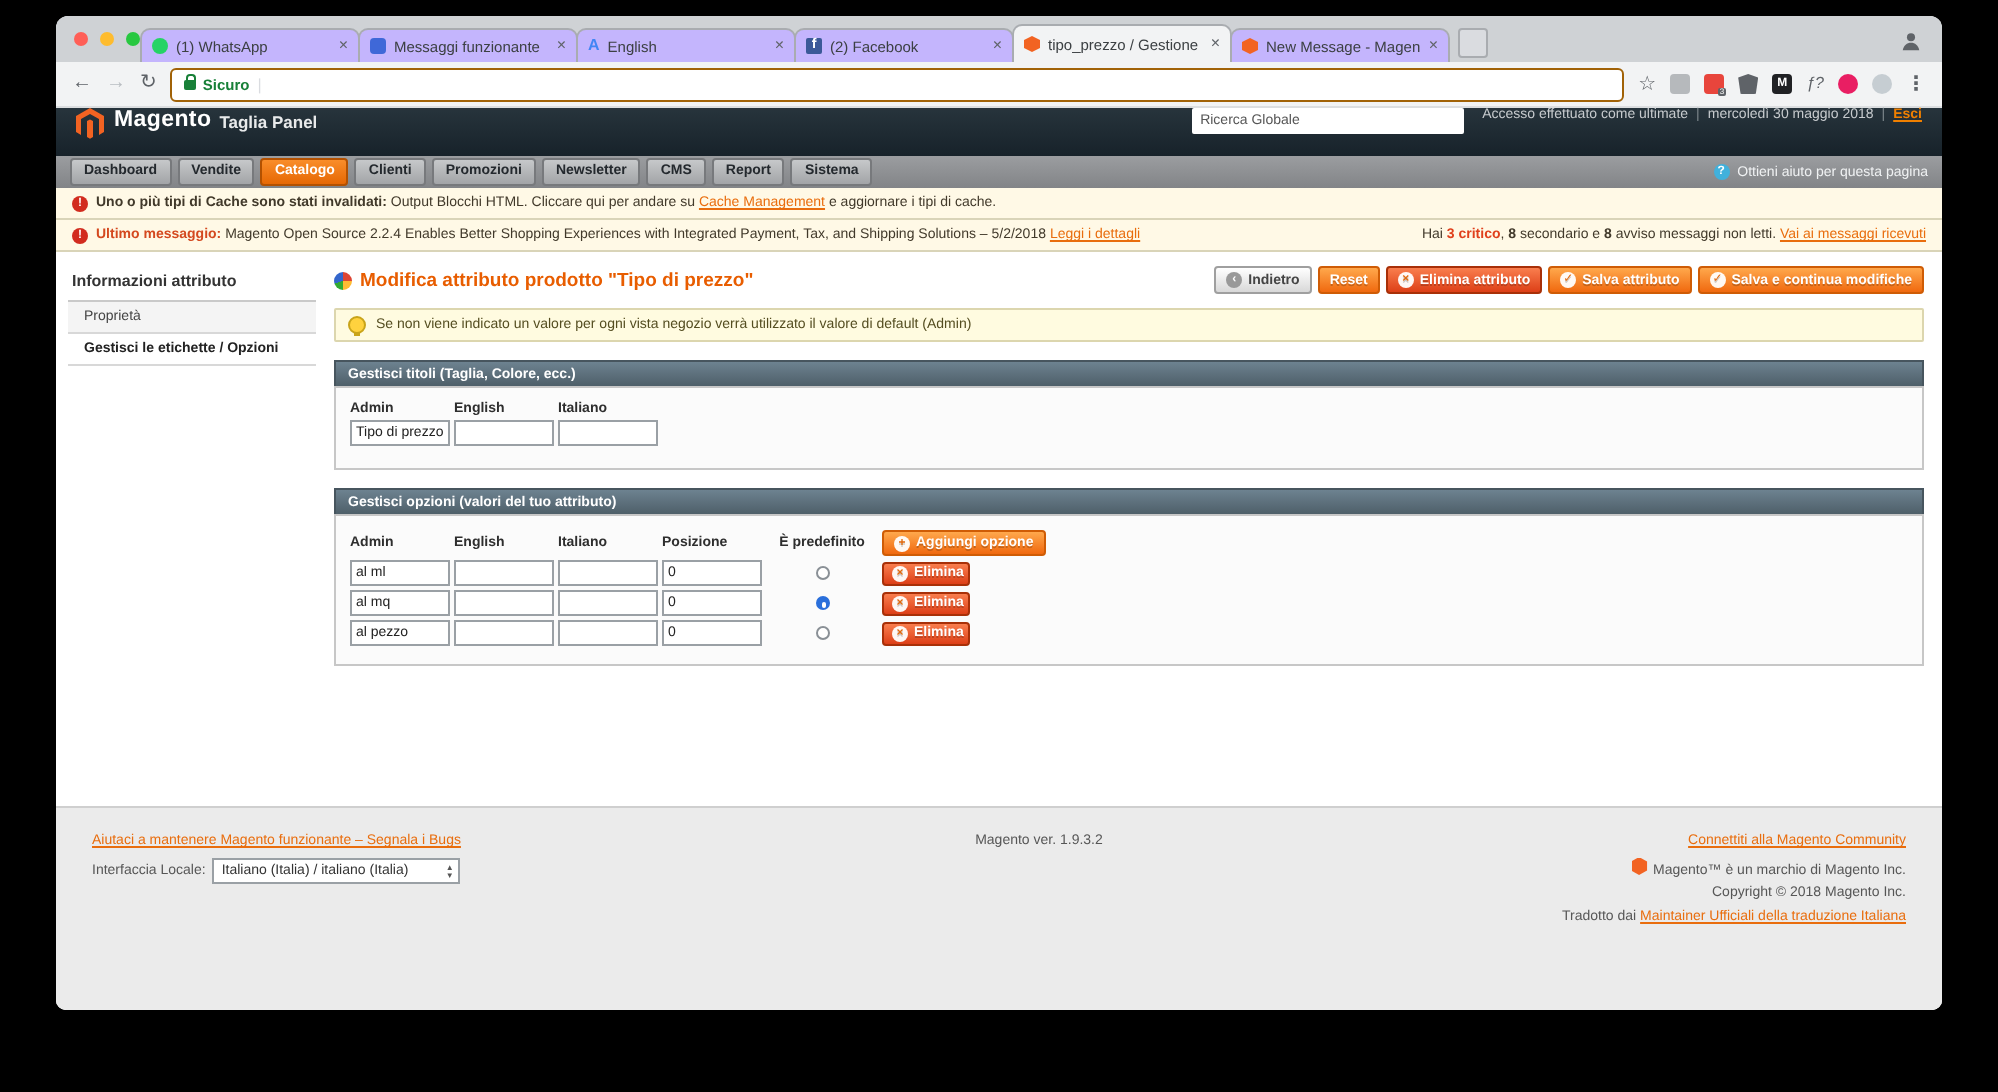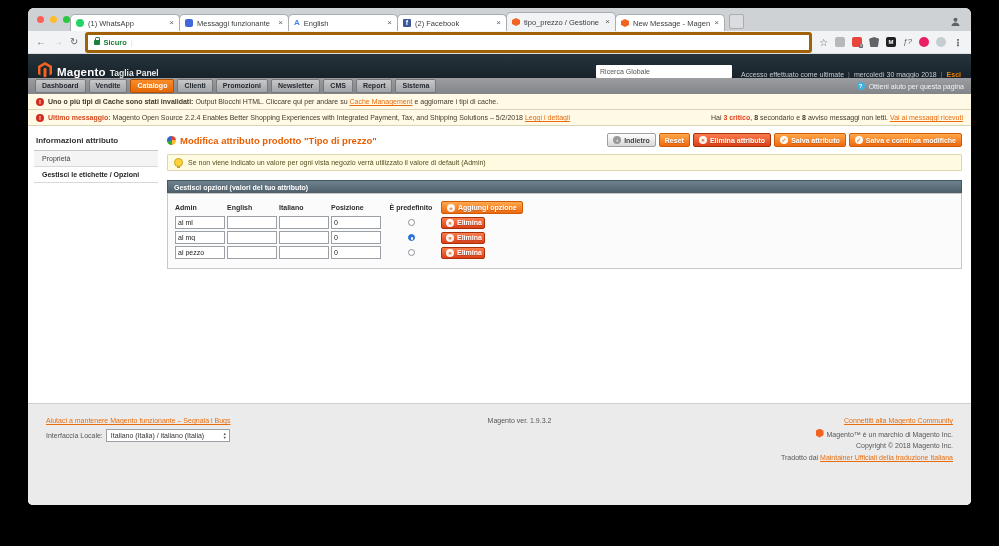--- a/index.html
+++ b/index.html
@@ -5,42 +5,42 @@
   html,body{margin:0;padding:0}
   body{width:999px;height:546px;background:#000;overflow:hidden;font-family:"Liberation Sans","DejaVu Sans",sans-serif;-webkit-font-smoothing:antialiased}
   .window{position:absolute;left:28px;top:8px;width:943px;height:497px;border-radius:6px 6px 5px 5px;overflow:hidden;display:flex;flex-direction:column;box-shadow:0 14px 40px rgba(0,0,0,.65);background:#fff}
 
   
   .tabbar{height:23px;background:#cfd2d5;position:relative;display:flex;align-items:flex-end;flex:none}
   .traffic{position:absolute;left:9px;top:8px;display:flex;gap:6px}
   .tl{width:7px;height:7px;border-radius:50%;display:inline-block}
   .tl.red{background:#ff5f57}.tl.yellow{background:#febc2e}.tl.green{background:#28c840}
   .tabs{display:flex;margin-left:42px;align-items:flex-end}
-  .tab{width:110px;height:17px;display:flex;align-items:center;gap:4px;padding:0 5px;font-size:7.5px;color:#3c4043;background:#ffffff;border:1px solid #a9acb0;border-bottom:none;border-radius:5px 5px 0 0;margin-right:-1px;box-sizing:border-box}
+  .tab{width:110px;height:17px;display:flex;align-items:center;gap:4px;padding:0 5px;font-size:7.5px;color:#3c4043;background:#c4b5fd;border:1px solid #a9acb0;border-bottom:none;border-radius:5px 5px 0 0;margin-right:-1px;box-sizing:border-box}
   .tab.active{background:#f2f3f4;height:19px;z-index:2}
   .tab-title{flex:1;white-space:nowrap;overflow:hidden;min-width:0}
   .g-close{color:#5f6368;font-size:8px;line-height:8px;flex:none}
   .g-close::after{content:"×"}
   .fav{width:8px;height:8px;flex:none}
   .fav-wa{background:#25d366;border-radius:50%}
   .fav-msg{background:#3f68d8;border-radius:2px}
   .fav-adw{width:auto;height:auto;color:#4285f4;font-weight:bold;font-size:8px;line-height:8px}
   .fav-adw::after{content:"A"}
   .fav-fb{background:#3b5998;border-radius:1px;color:#fff;font-size:7px;line-height:8px;text-align:center;font-weight:bold}
   .fav-fb::after{content:"f"}
   .fav-mag{background:#f26322;clip-path:polygon(50% 0,100% 25%,100% 75%,50% 100%,0 75%,0 25%)}
   .newtab{width:13px;height:13px;background:#dadce0;border:1px solid #a9acb0;border-radius:2px;margin:0 0 2px 5px}
   .profile{position:absolute;right:10px;top:5px}
 
   
   .toolbar{height:23px;background:#f2f3f4;display:flex;align-items:center;padding:0 8px;gap:7px;flex:none;border-bottom:1px solid #dcdee0;box-sizing:border-box}
   .navg{color:#5f6368;font-size:10px;line-height:10px}
   .g-back::after{content:"←"}.g-fwd::after{content:"→"}.g-reload::after{content:"↻"}
   .navg.disabled{color:#b9bdc1}
-  .urlbox{flex:1;height:15px;background:#fff;border:3px solid #a16207;border-radius:3px;display:flex;align-items:center;padding:0 6px;gap:4px;min-width:0}
+  .urlbox{flex:1;height:15px;background:#fff;border:1px solid #a16207;border-radius:3px;display:flex;align-items:center;padding:0 6px;gap:4px;min-width:0}
   .secure{color:#188038;font-weight:bold;font-size:7.5px;display:flex;align-items:center;gap:3px;flex:none}
   .lock{width:6px;height:5px;background:#188038;border-radius:1px;position:relative;display:inline-block}
   .lock::before{content:"";position:absolute;top:-3px;left:1px;width:3px;height:3px;border:1px solid #188038;border-bottom:none;border-radius:2px 2px 0 0}
   .urlsep{color:#dadce0;font-size:8px}
   .url{color:#3c4043;font-size:7.5px;white-space:nowrap;overflow:hidden}
   .g-star{color:#5f6368;font-size:10px}
   .g-star::after{content:"☆"}
   .ext{width:10px;height:10px;border-radius:2px;flex:none}
   .e1{background:#b6b9bc}
   .e2{background:#e8453c;position:relative}
@@ -50,21 +50,21 @@
   .e4::after{content:"M"}
   .e5{width:auto;color:#5f6368;font-size:8px;font-style:italic;line-height:10px}
   .e5::after{content:"ƒ?"}
   .e6{background:#e91e63;border-radius:50%}
   .e7{background:#c6cdd2;border-radius:50%}
   .g-dots{color:#5f6368;font-size:10px;font-weight:bold}
   .g-dots::after{content:"⋮"}
 
   
   .page{flex:1;display:flex;flex-direction:column;background:#fff;min-height:0}
-  .mheader{height:24px;background:linear-gradient(#27343c,#17222a);display:flex;align-items:flex-end;padding:0 10px;flex:none}
+  .mheader{height:24px;background:linear-gradient(#27343c,#17222a);display:flex;align-items:flex-start;padding:0 10px;flex:none}
   .mlogo-title{font-size:11.5px;font-weight:bold;color:#fff;margin-left:5px;letter-spacing:.2px}
   .mlogo-sub{font-size:8.5px;font-weight:bold;color:#e8eaeb;margin-left:4px;padding-top:2px}
   .hspacer{flex:1}
   .gsearch{width:128px;height:13px;border:0;border-radius:1px;font-size:7px;padding:0 4px;color:#555;background:#fff;outline:none}
   .session{font-size:7px;color:#c7cbce;margin-left:9px;display:flex;gap:4px;align-items:center;white-space:nowrap}
   .sessep{color:#7d878c}
   .esci{color:#f08000;text-decoration:underline;font-weight:bold}
 
   
   .mnav{height:16px;background:linear-gradient(#9b9da0,#828487);display:flex;align-items:center;padding:0 7px;gap:3px;flex:none}
@@ -297,20 +297,35 @@
               <span>Salva e continua modifiche</span>
             </span>
           </span>
         </div>
 
         <div class="notebar">
           <span class="bulb"></span>
           <span>Se non viene indicato un valore per ogni vista negozio verrà utilizzato il valore di default (Admin)</span>
         </div>
 
+        <div class="section">
+          <div class="sec-h">Gestisci titoli (Taglia, Colore, ecc.)</div>
+          <div class="sec-b">
+            <div class="cols">
+              <span class="col-label">Admin</span>
+              <span class="col-label">English</span>
+              <span class="col-label">Italiano</span>
+            </div>
+            <div class="cols">
+              <input class="inp" value="Tipo di prezzo" style="">
+              <input class="inp" value="" style="">
+              <input class="inp" value="" style="">
+            </div>
+          </div>
+        </div>
 
         <div class="section">
           <div class="sec-h">Gestisci opzioni (valori del tuo attributo)</div>
           <div class="sec-b">
             <div class="cols">
               <span class="col-label">Admin</span>
               <span class="col-label">English</span>
               <span class="col-label">Italiano</span>
               <span class="col-label">Posizione</span>
               <span class="col-label col-predef">È predefinito</span>

